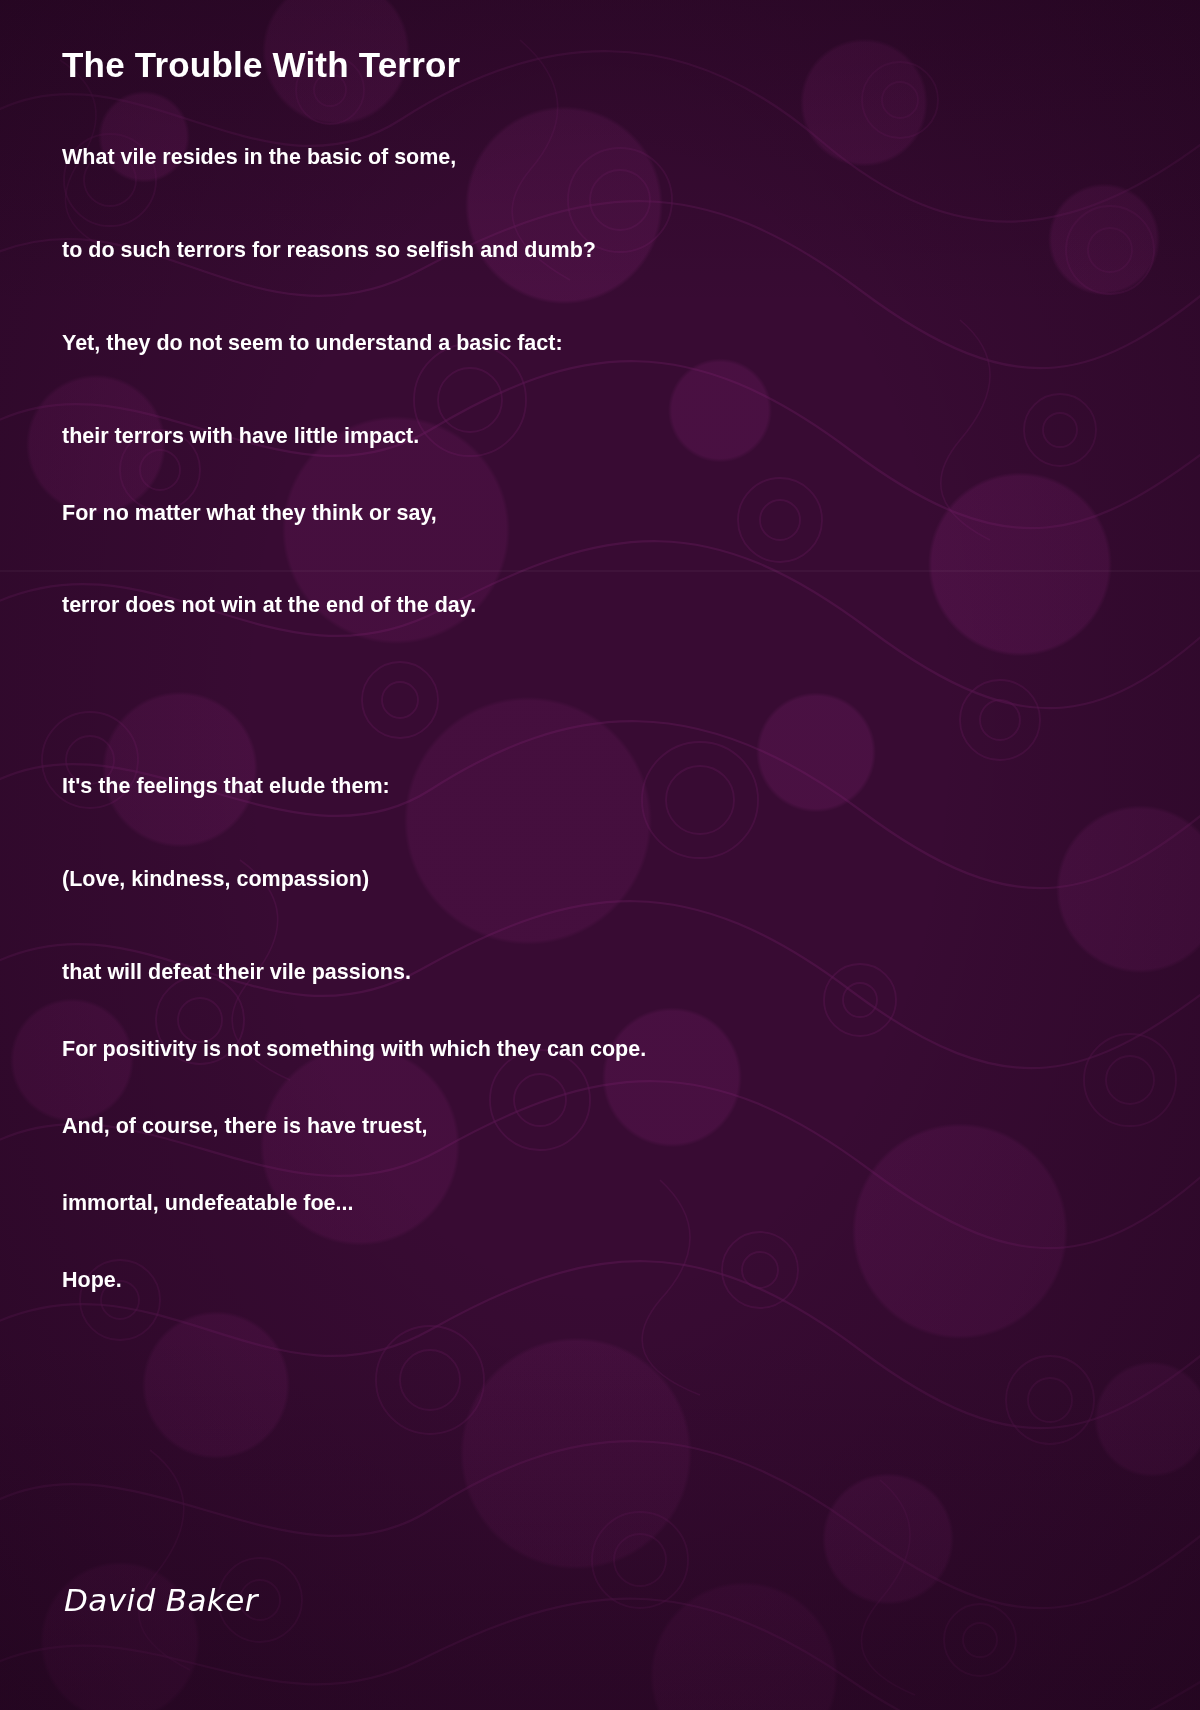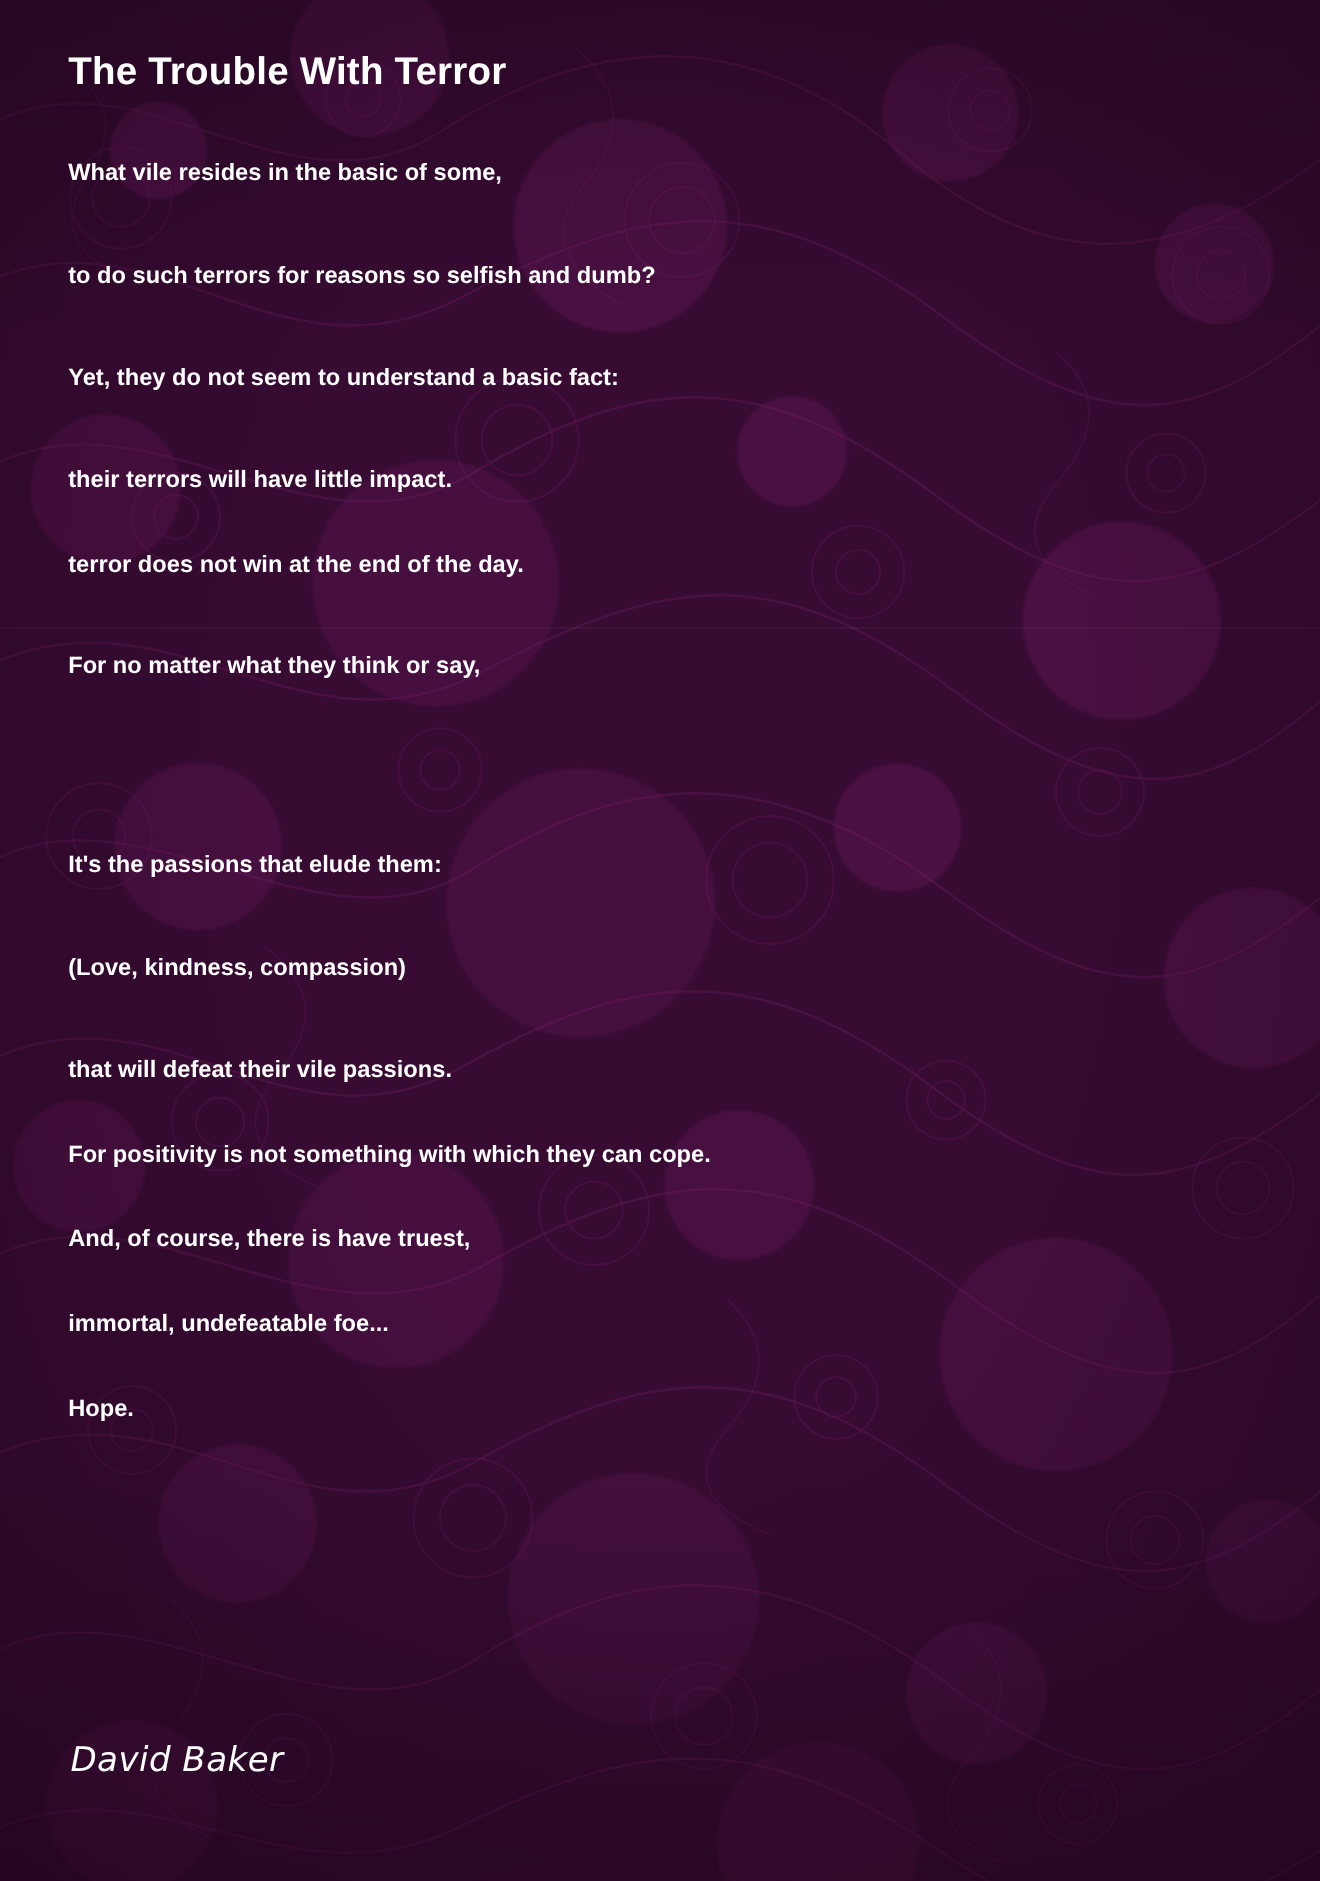--- a/index.html
+++ b/index.html
@@ -207,25 +207,25 @@
   <div class="bg-vignette"></div>
   <div class="bg-seam"></div>
 
   <div class="content">
     <h1 class="poem-title">The Trouble With Terror</h1>
 
     <div class="poem-body">
       <p class="poem-line">What vile resides in the basic of some,</p>
       <p class="poem-line">to do such terrors for reasons so selfish and dumb?</p>
       <p class="poem-line">Yet, they do not seem to understand a basic fact:</p>
-      <p class="poem-line tight">their terrors will have little impact.</p>
+      <p class="poem-line tight">their terrors with have little impact.</p>
+      <p class="poem-line">For no matter what they think or say,</p>
       <p class="poem-line">terror does not win at the end of the day.</p>
-      <p class="poem-line">For no matter what they think or say,</p>
       <p class="poem-line blank"></p>
-      <p class="poem-line">It's the passions that elude them:</p>
+      <p class="poem-line">It's the feelings that elude them:</p>
       <p class="poem-line">(Love, kindness, compassion)</p>
       <p class="poem-line tight">that will defeat their vile passions.</p>
       <p class="poem-line tight">For positivity is not something with which they can cope.</p>
       <p class="poem-line tight">And, of course, there is have truest,</p>
       <p class="poem-line tight">immortal, undefeatable foe...</p>
       <p class="poem-line tight">Hope.</p>
     </div>
   </div>
 
   <div class="poem-author">David Baker</div>

